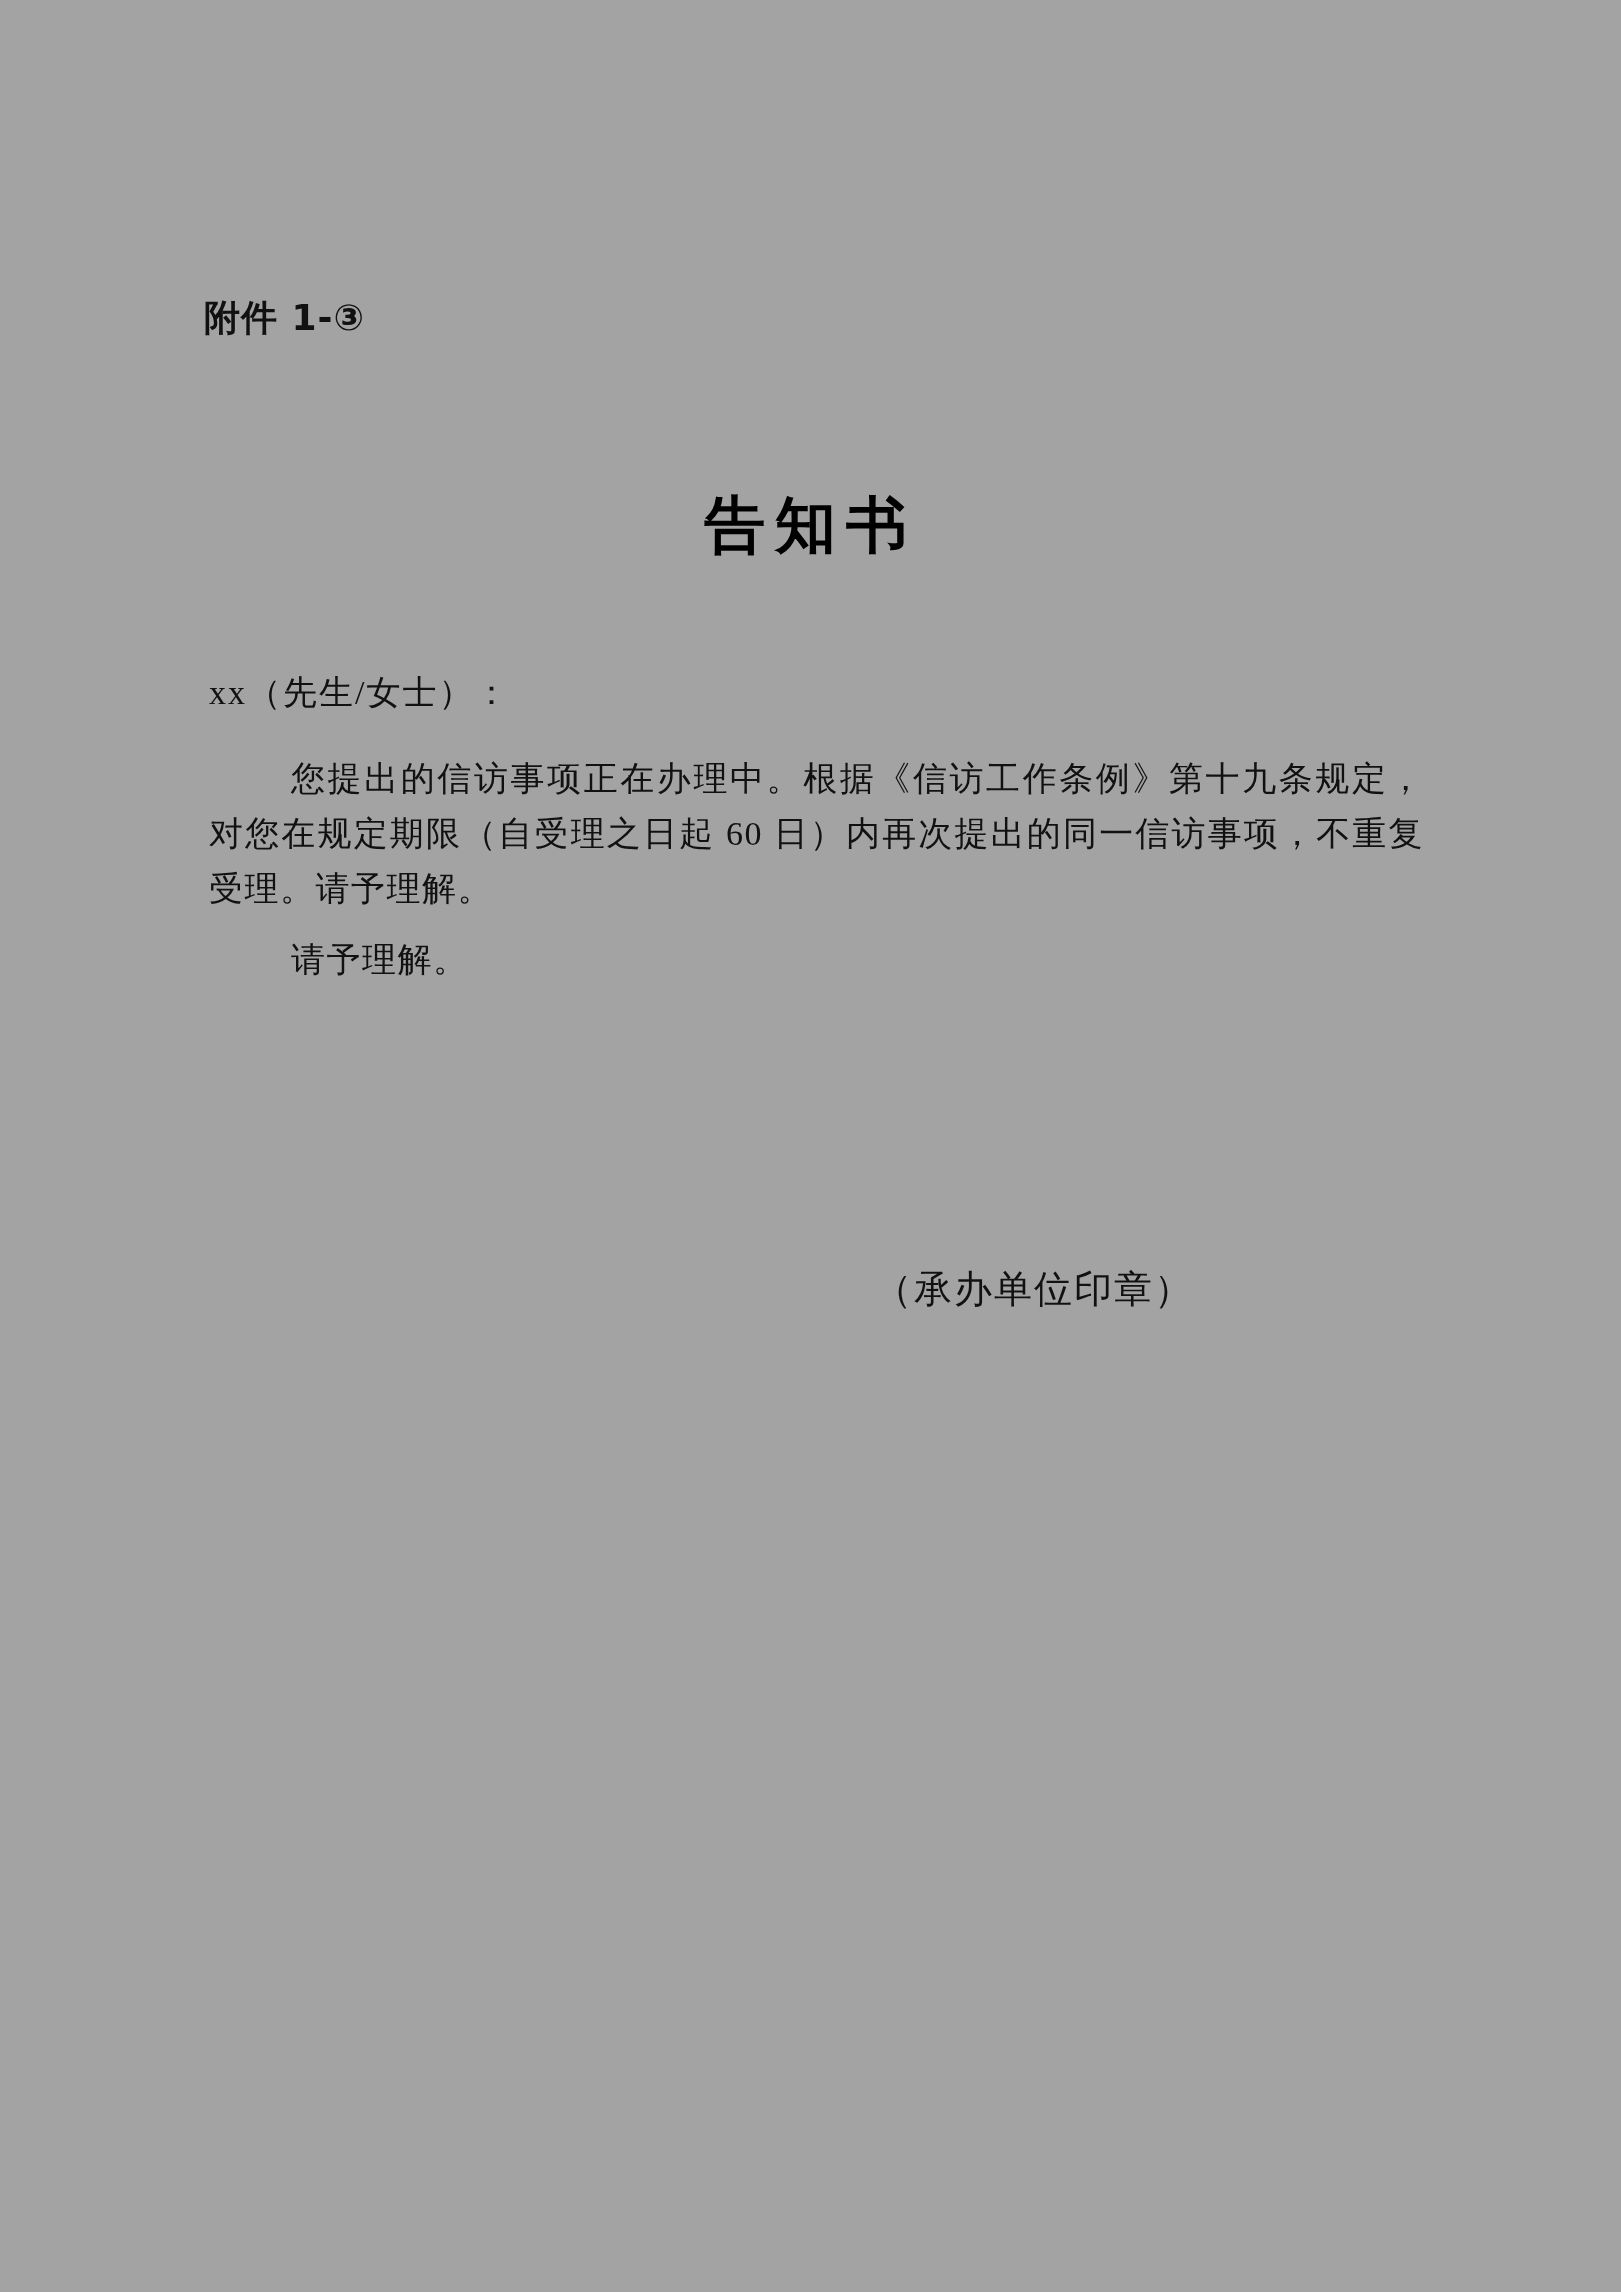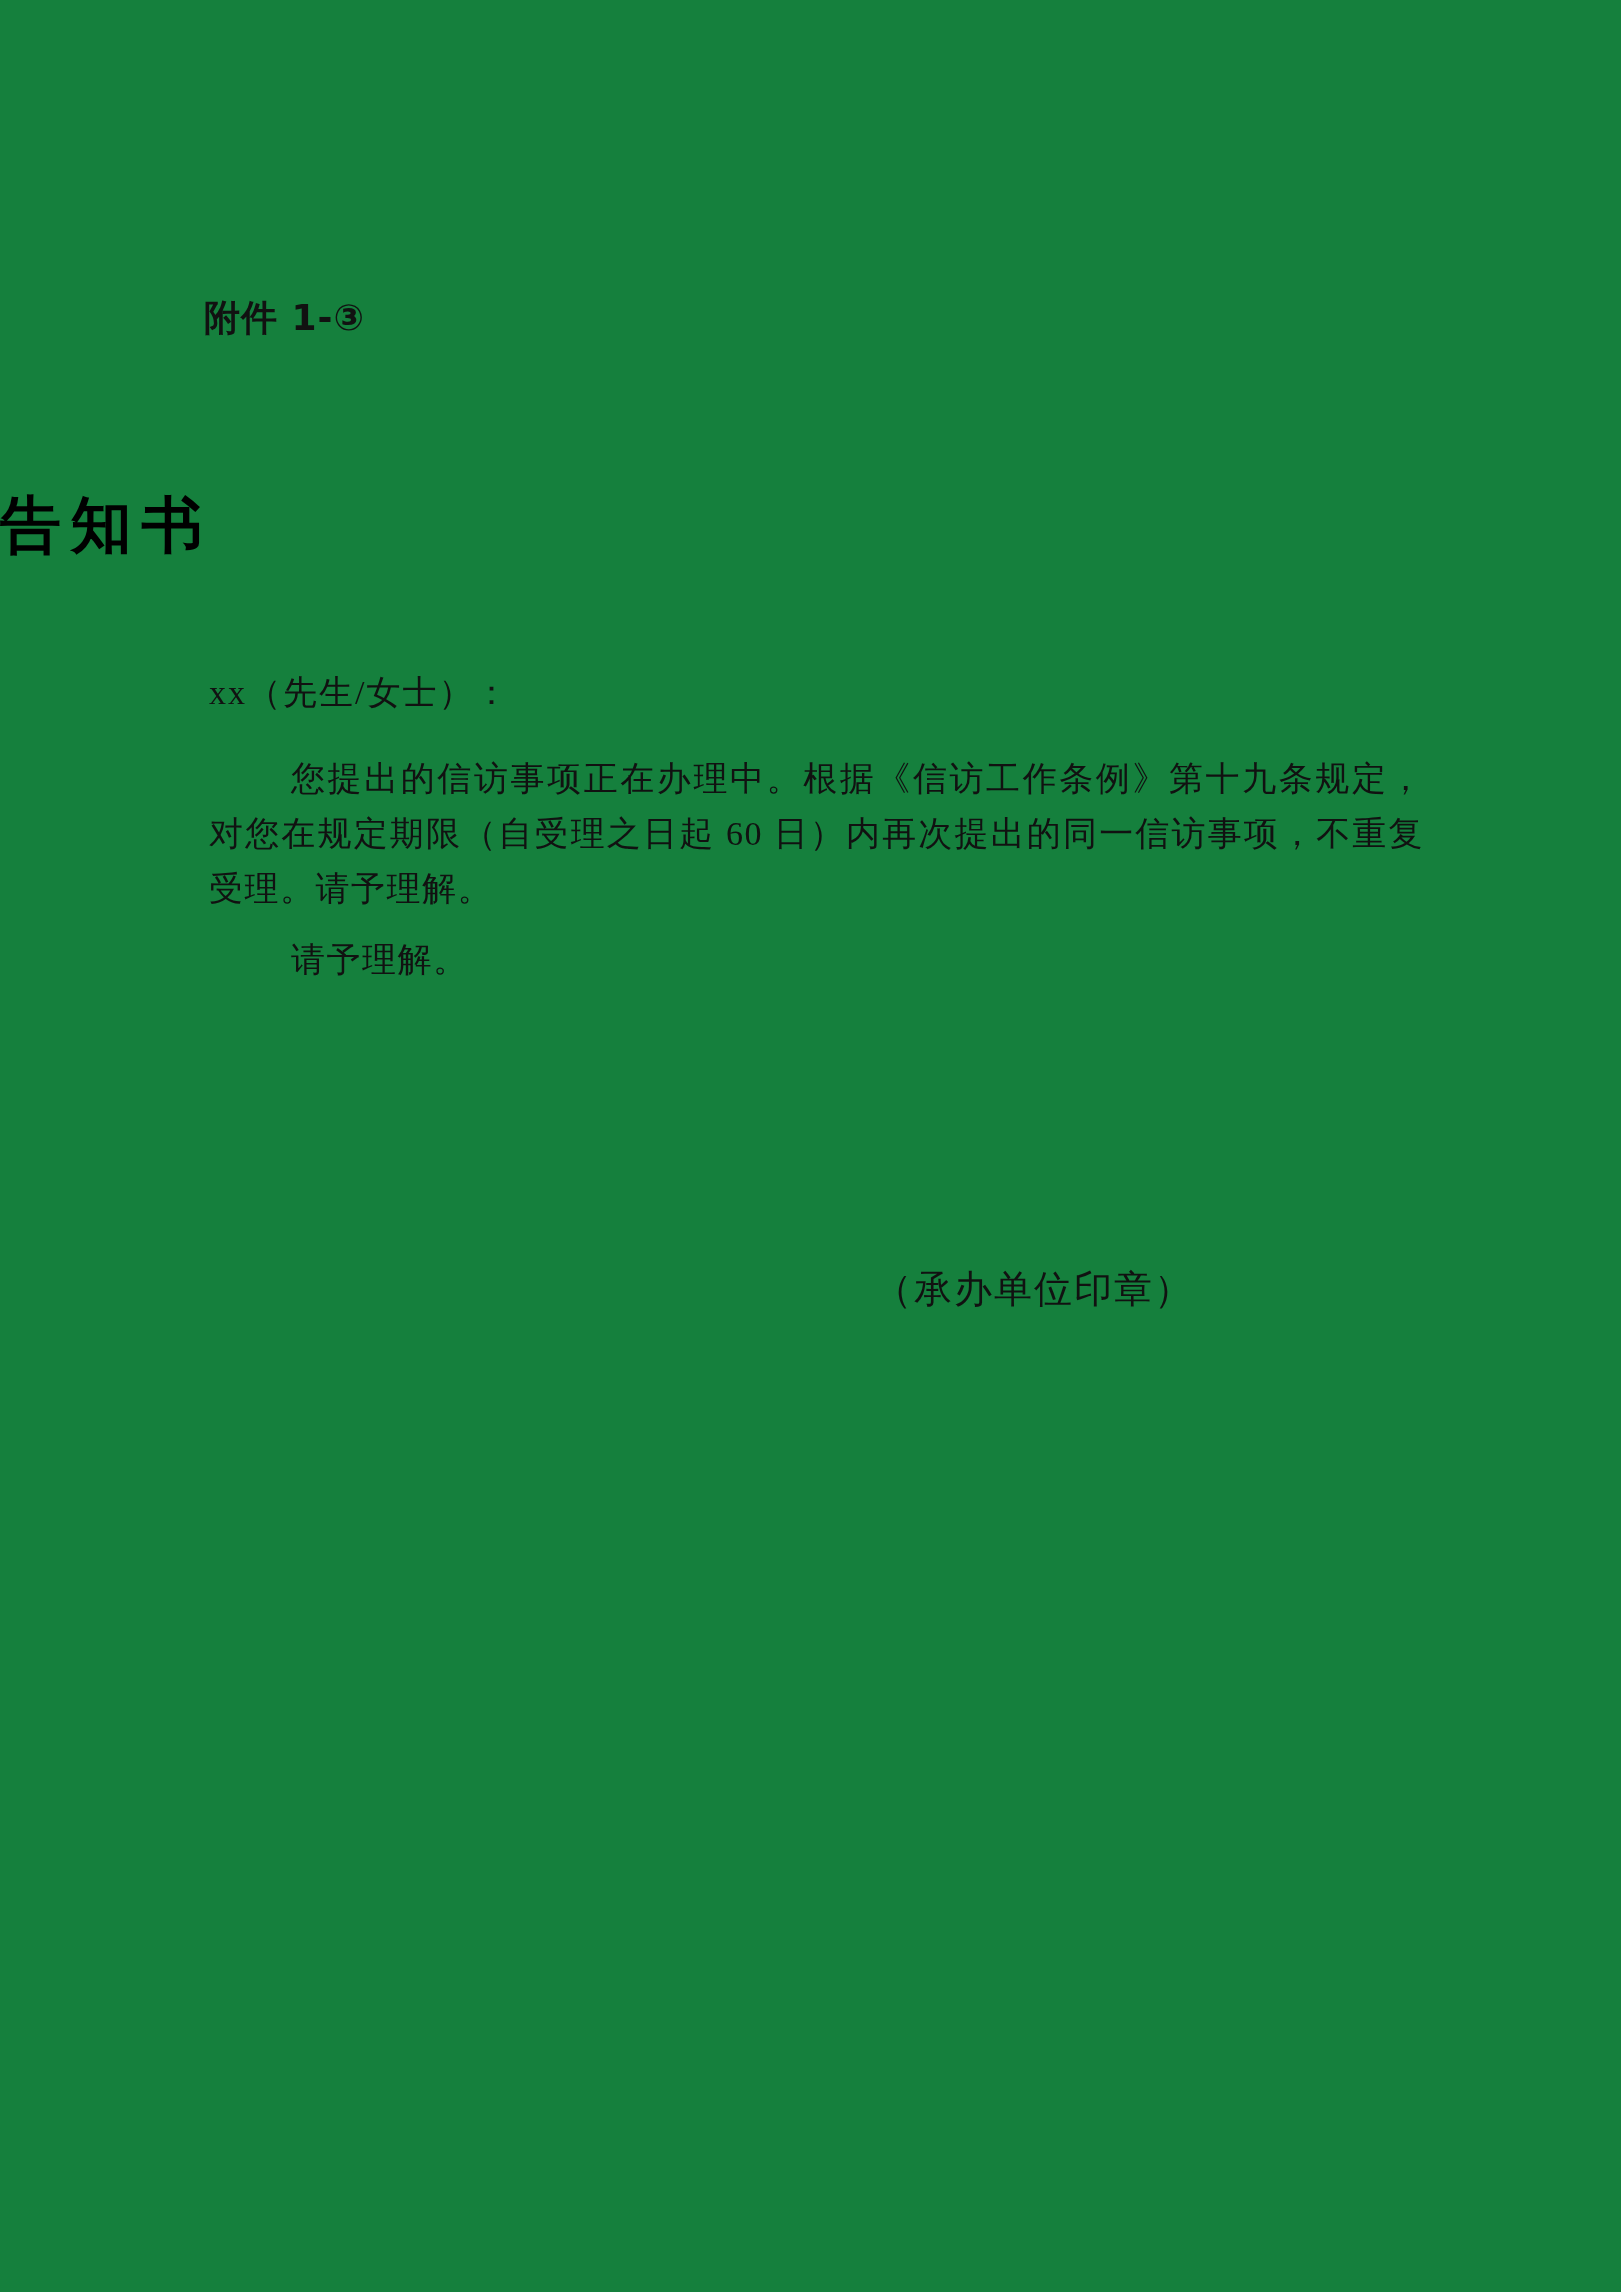--- a/index.html
+++ b/index.html
@@ -12,21 +12,21 @@
     height: 2293px;
     position: relative;
     font-family: "Liberation Serif", "DejaVu Serif", serif;
     color: #1a1a1a;
     overflow: hidden;
   }
 
   .page {
     position: absolute;
     inset: 0;
-    background: #15803d;
+    background: #a3a3a3;
   }
 
   
   .attachment-label {
     position: absolute;
     left: 204px;
     top: 294px;
     font-family: "DejaVu Sans", "Liberation Sans", sans-serif;
     font-size: 36px;
     font-weight: 700;
@@ -34,20 +34,21 @@
     color: #111;
     white-space: nowrap;
   }
 
   
   .doc-title {
     position: absolute;
     left: 0;
     right: 0;
     top: 485px;
+    text-align: center;
     font-family: "DejaVu Serif", "Liberation Serif", serif;
     font-size: 61px;
     font-weight: 700;
     letter-spacing: 9.8px;
     color: #000;
   }
 
   
   .body-block {
     position: absolute;

